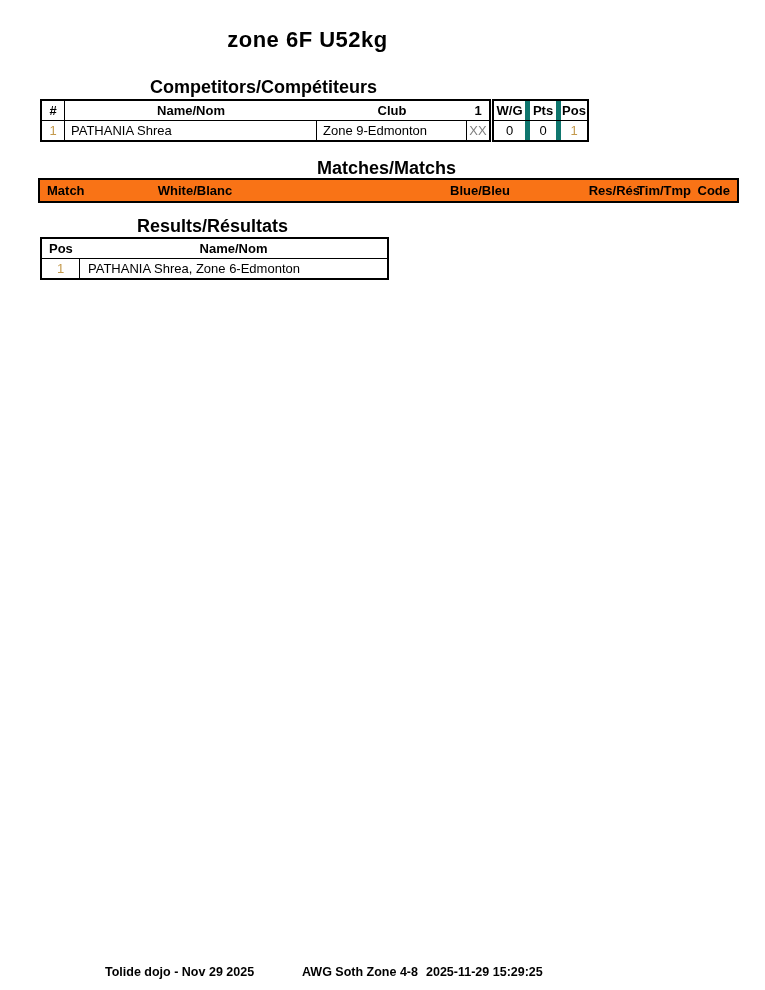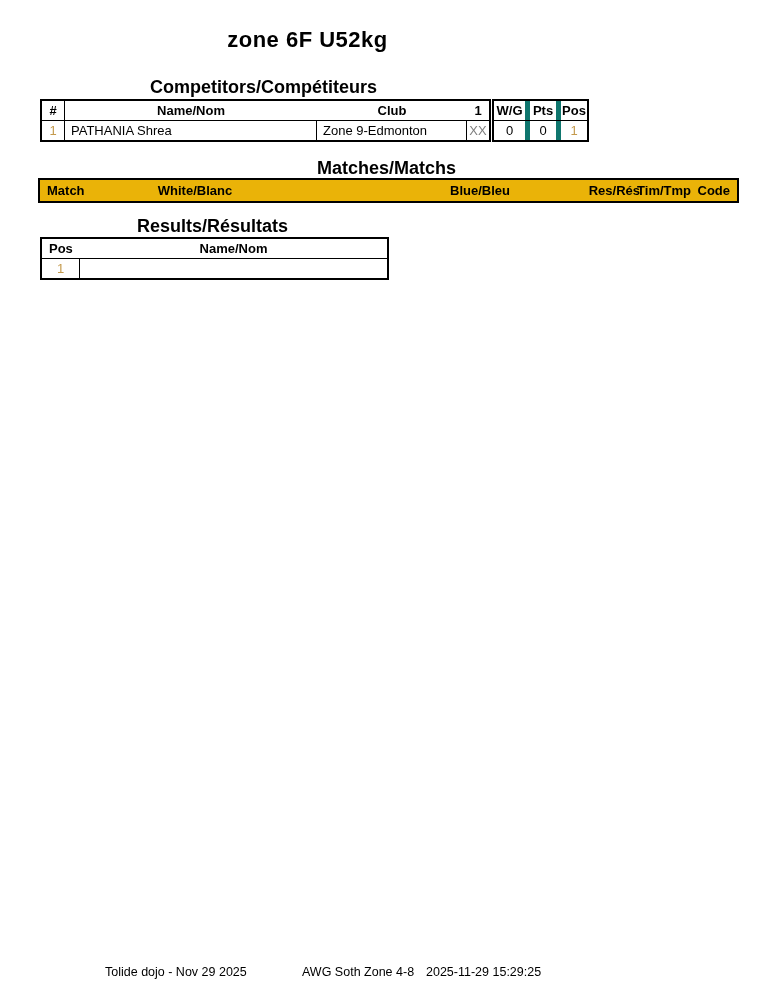--- a/index.html
+++ b/index.html
@@ -46,21 +46,21 @@
   .c-stat { width:31px; }
   .c-stat + .c-stat { border-left:5px solid #0f766e; }
 
   .gold  { color:var(--gold, #c49a4d); }
   .muted { color:var(--muted, #7f7f7f); }
 
   
   .matches-tbl {
     position:absolute; top:178px; left:38px;
     width:697px; height:21px;
-    border:2px solid #000; background:#eab308;
+    border:2px solid #000; background:#f97316;
   }
   .matches-tbl span {
     position:absolute; top:0; height:21px; line-height:21px;
     font-size:13px; font-weight:bold; white-space:nowrap;
   }
   .m-match { left:7px; }
   .m-white { left:110px; width:90px; text-align:center; }
   .m-blue  { left:395px; width:90px; text-align:center; }
   .m-res   { right:97px;padding-left:12px; }
   .m-tim   { right:46px; }
@@ -70,21 +70,21 @@
   .results-wrap { position:absolute; top:237px; left:40px; }
   .r-pos  { width:38px; }
   .r-name { width:307px; }
   .results-wrap .hdr .r-pos { justify-content:flex-start; padding-left:7px; }
   .results-wrap .data .r-pos { border-right:1px solid #000; }
   .results-wrap .data .r-name { justify-content:flex-start; padding-left:8px; }
 
   
   .footer span {
     position:absolute; top:965px;
-    font-size:12.5px; font-weight:normal; white-space:nowrap;
+    font-size:12.5px; font-weight:bold; white-space:nowrap;
   }
   .f-left   { left:105px; }
   .f-center { left:302px; }
   .f-right  { left:426px; }
 </style>
 </head>
 <body>
 
 <div class="page-title">zone 6F U52kg</div>
 
@@ -133,20 +133,21 @@
 <div class="section-heading" id="results-heading">Results/Résultats</div>
 
 <div class="results-wrap">
   <div class="tbl">
     <div class="trow hdr">
       <div class="cell r-pos">Pos</div>
       <div class="cell r-name">Name/Nom</div>
     </div>
     <div class="trow data">
       <div class="cell r-pos gold">1</div>
+      <div class="cell r-name">PATHANIA Shrea, Zone 6-Edmonton</div>
     </div>
   </div>
 </div>
 
 <div class="footer">
   <span class="f-left">Tolide dojo - Nov 29 2025</span>
   <span class="f-center">AWG Soth Zone 4-8</span>
   <span class="f-right">2025-11-29 15:29:25</span>
 </div>
 

